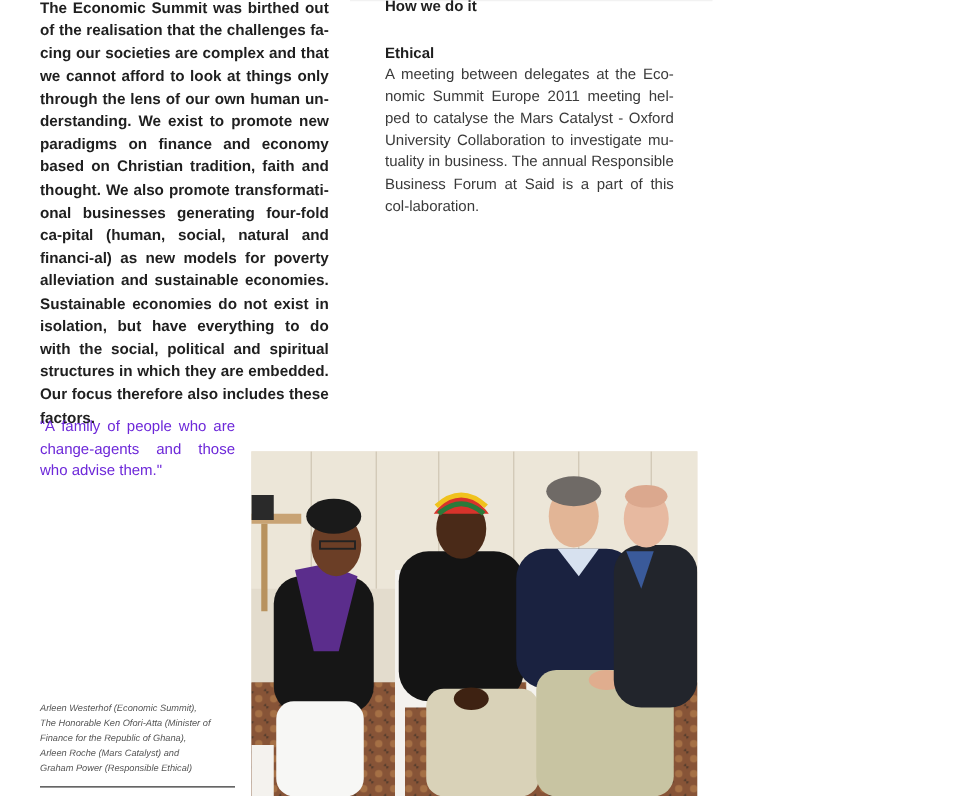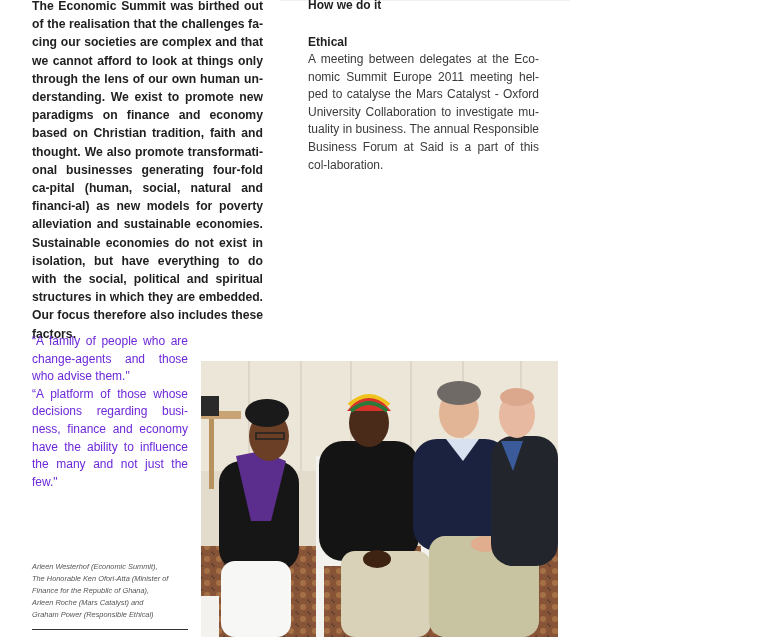--- a/index.html
+++ b/index.html
@@ -23,21 +23,20 @@
 <body>
 
 <div class="top-line"></div>
 
 <div class="col-left">
   <p class="intro">The Economic Summit was birthed out of the realisation that the challenges fa-cing our societies are complex and that we cannot afford to look at things only through the lens of our own human un-derstanding. We exist to promote new paradigms on finance and economy based on Christian tradition, faith and thought. We also promote transformati-onal businesses generating four-fold ca-pital (human, social, natural and financi-al) as new models for poverty alleviation and sustainable economies. Sustainable economies do not exist in isolation, but have everything to do with the social, political and spiritual structures in which they are embedded. Our focus therefore also includes these factors.</p>
 </div>
 
 <div class="others">
   <p class="quote">“A family of people who are change-agents and those who advise them."</p>
-  <p class="quote">“A platform of those whose decisions regarding busi-ness, finance and economy have the ability to influence the many and not just the few."</p>
 </div>
 
 <div class="col-right">
   <h3 style="position:relative; top:-3px;">How we do it</h3>
   <div class="gap"></div>
   <h3>Ethical</h3>
   <p class="para">A meeting between delegates at the Eco-nomic Summit Europe 2011 meeting hel-ped to catalyse the Mars Catalyst - Oxford University Collaboration to investigate mu-tuality in business. The annual Responsible Business Forum at Said is a part of this col-laboration.</p>
   <div class="gap"></div>
 </div>
 

